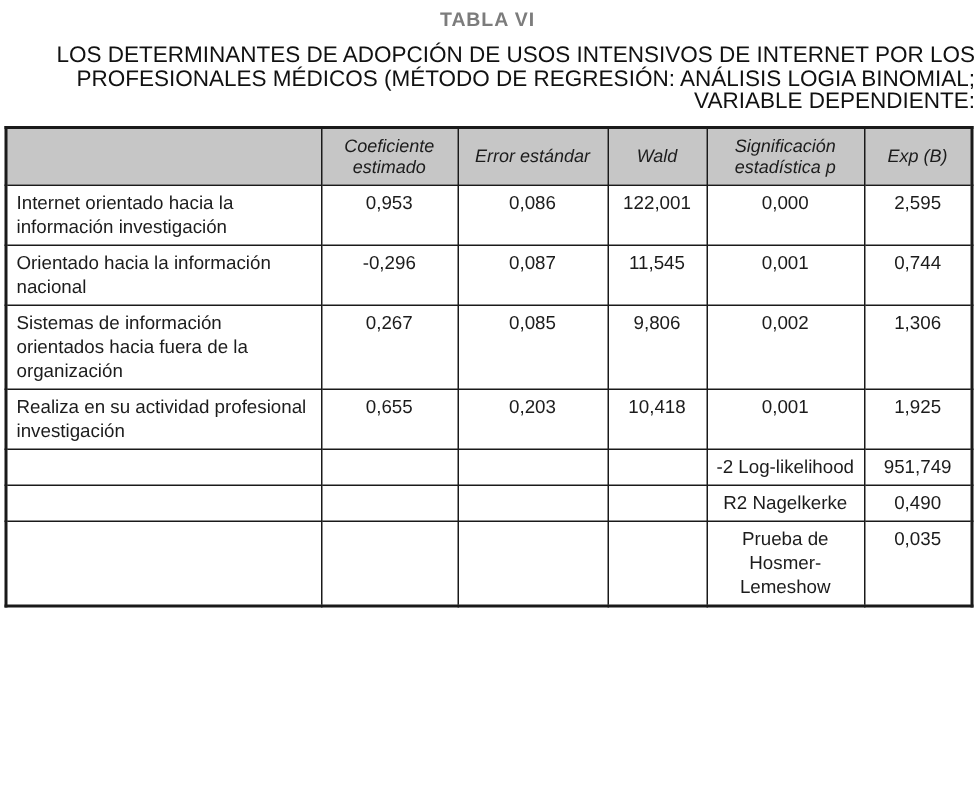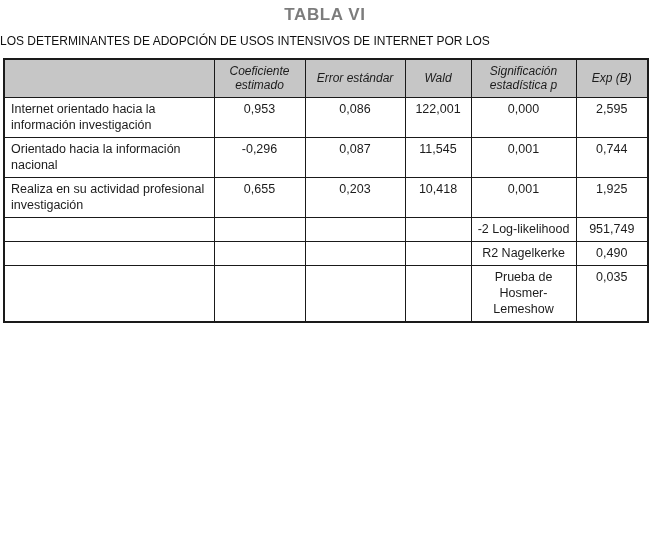--- a/index.html
+++ b/index.html
@@ -9,28 +9,28 @@
     background: #ffffff;
     font-family: "Liberation Sans", sans-serif;
     color: #1c1c1c;
   }
   .page { width: 650px; height: 541px; overflow: hidden; }
 
   .table-label {
     text-align: center;
     color: #7c7c7c;
     font-weight: bold;
-    font-size: 17px;
+    font-size: 13px;
     padding-top: 5px;
     letter-spacing: 0.6px;
   }
   .subtitle {
     margin-top: 9px;
-    text-align: left;
-    font-size: 12px;
+    text-align: right;
+    font-size: 15px;
     line-height: 15.5px;
     font-weight: normal;
     color: #111;
   }
 
   table.reg {
     border-collapse: collapse;
     table-layout: fixed;
     width: 644px;
     margin: 8px 0 0 3px;
@@ -64,20 +64,21 @@
 </style>
 </head>
 <body>
 
 <div class="page">
 
   <div class="table-label">TABLA VI</div>
 
   <div class="subtitle">
     <div>LOS DETERMINANTES DE ADOPCIÓN DE USOS INTENSIVOS DE INTERNET POR LOS</div>
+    <div>PROFESIONALES MÉDICOS (MÉTODO DE REGRESIÓN: ANÁLISIS LOGIA BINOMIAL; VARIABLE DEPENDIENTE:</div>
   </div>
 
   <table class="reg">
     <colgroup>
       <col style="width:210px">
         <col style="width:91px">
         <col style="width:100px">
       <col style="width:66px">
         <col style="width:105px">
         <col style="width:72px">
@@ -101,20 +102,28 @@
         <td class="num">0,000</td>
         <td class="num">2,595</td>
       </tr>
       <tr>
         <td class="lbl">Orientado hacia la información nacional</td>
         <td class="num">-0,296</td>
         <td class="num">0,087</td>
         <td class="num">11,545</td>
         <td class="num">0,001</td>
         <td class="num">0,744</td>
+      </tr>
+      <tr>
+        <td class="lbl">Sistemas de información orientados hacia fuera de la organización</td>
+        <td class="num">0,267</td>
+        <td class="num">0,085</td>
+        <td class="num">9,806</td>
+        <td class="num">0,002</td>
+        <td class="num">1,306</td>
       </tr>
       <tr>
         <td class="lbl">Realiza en su actividad profesional investigación</td>
         <td class="num">0,655</td>
         <td class="num">0,203</td>
         <td class="num">10,418</td>
         <td class="num">0,001</td>
         <td class="num">1,925</td>
       </tr>
 

